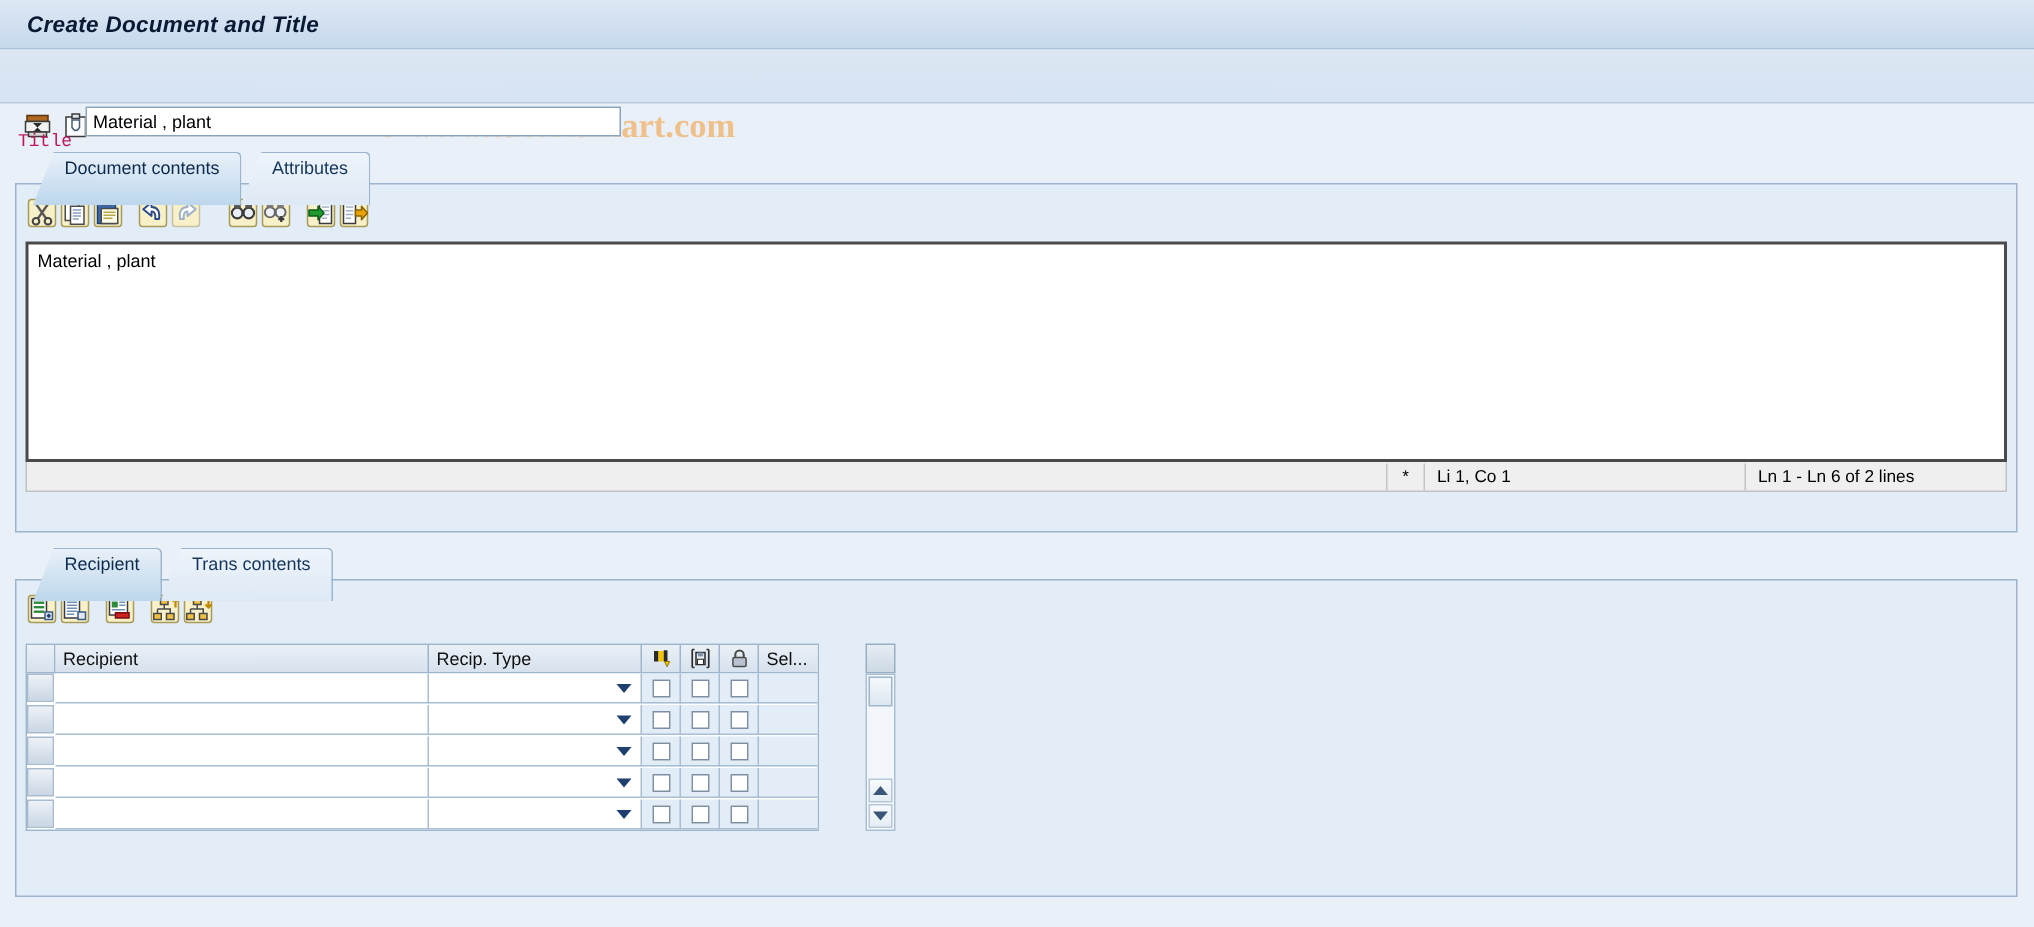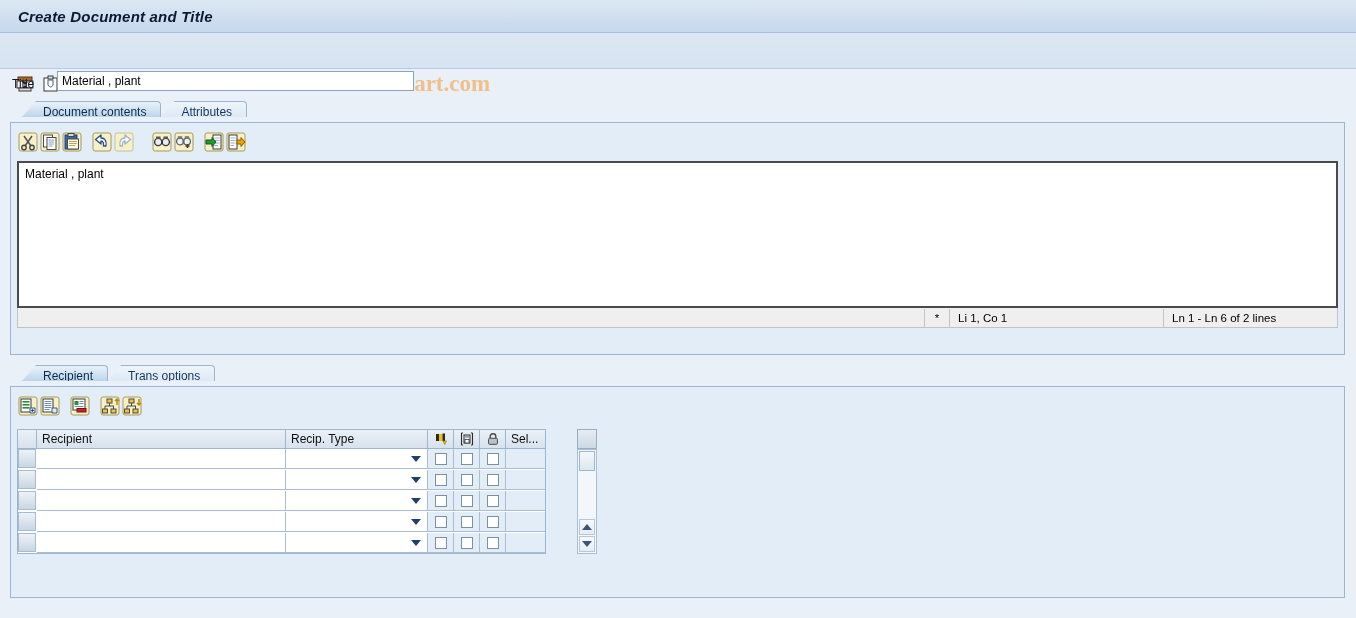--- a/index.html
+++ b/index.html
@@ -43,33 +43,33 @@
 
   .tbbtn {
     position: absolute; width: 22px; height: 22px;
     display: flex; align-items: center; justify-content: center;
     cursor: default;
   }
 
   
   .fieldrow { position: absolute; left: 0; top: 69px; width: 1356px; height: 28px; }
   .lbl-title {
-    position: absolute; left: 12px; top: 8px; font-size: 12px; color: #0f172a;
+    position: absolute; left: 12px; top: 18px; font-size: 12px; color: #be185d; font-family: Liberation Mono, monospace;
   }
   .inp-title {
     position: absolute; left: 57px; top: 2px; width: 357px; height: 20px;
     border: 1px solid #8ba3bd; background: #ffffff;
     font-family: "Liberation Sans", sans-serif; font-size: 12px;
     padding: 0 4px; color: #000; outline: none;
   }
 
   
   .tabstrip { position: absolute; height: 22px; }
   .tab {
-    position: relative; float: left; height: 16px; margin-right: -1px;
+    position: relative; float: left; height: 36px; margin-right: -1px;
     padding: 0 14px 0 20px;
     line-height: 21px; font-size: 12px; color: #14365c;
     border: 1px solid #9bb4cf;
     border-bottom: none;
     background: linear-gradient(to bottom, #eef4fa 0%, #dde9f5 100%);
     border-radius: 0 4px 0 0;
     cursor: default;
     clip-path: polygon(14px 0, 100% 0, 100% 100%, 0 100%);
   }
   .tab.active {
@@ -314,21 +314,21 @@
     <div class="st-sep"></div>
     <div class="st-cell">Ln 1 - Ln 6 of 2 lines</div>
   </div>
 </div>
 
 <div class="tabstrip" style="left:22px; top:365px; width:600px;">
   <div class="tab active">
     <span>Recipient</span>
   </div>
   <div class="tab inactive">
-    <span>Trans options</span>
+    <span>Trans contents</span>
   </div>
 </div>
 
 <div class="panel" style="left:10px; top:386px; width:1335px; height:212px;">
 
   <div style="position:absolute; left:6px; top:8px; height:22px;">
 
     <div class="tbbtn" style="left:0px; top:0px; position:absolute;">
       <svg width="20" height="20" viewBox="0 0 20 20">
         <rect x="1" y="1" width="18" height="18" rx="2" fill="#f7f0c8" stroke="#a89a58" stroke-width="1"></rect>

